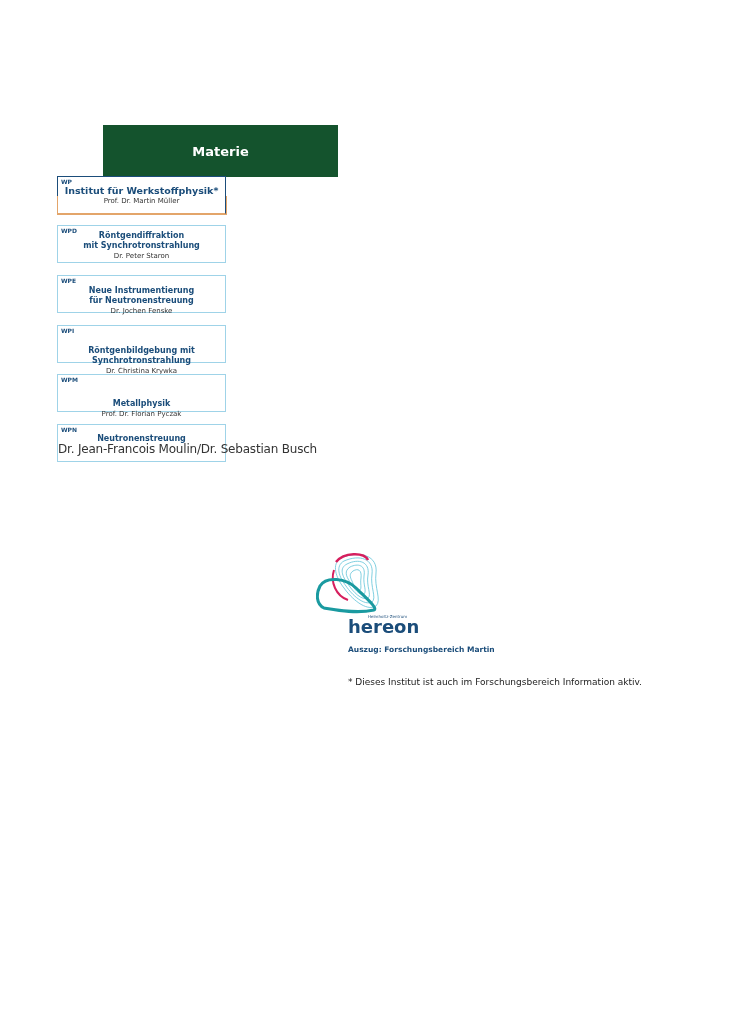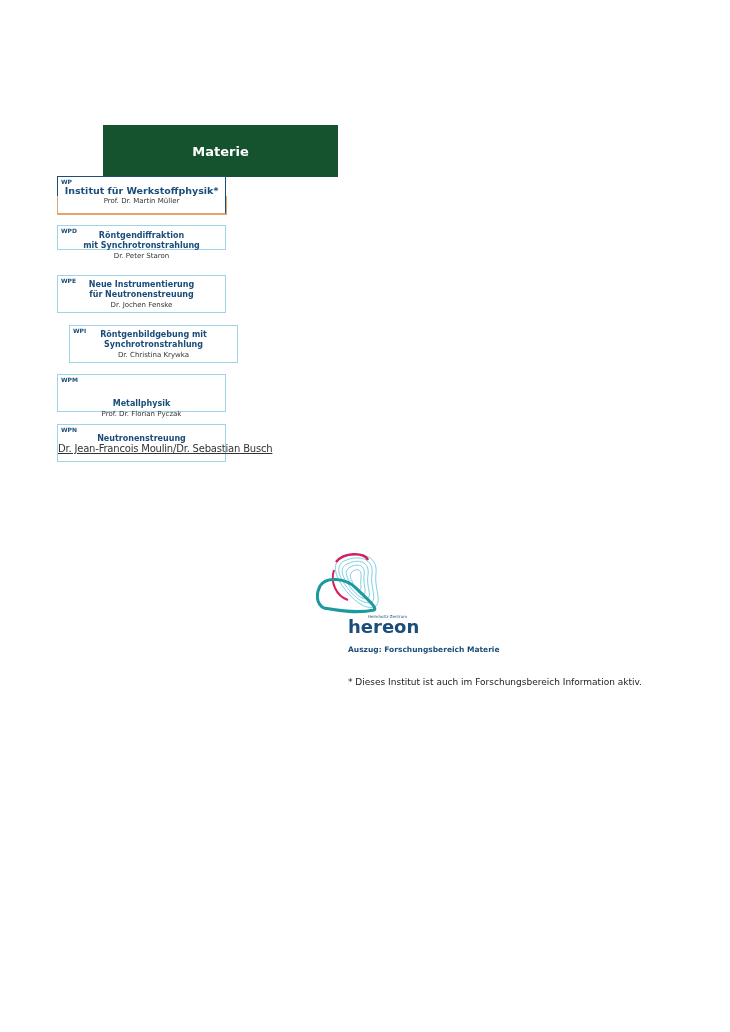--- a/index.html
+++ b/index.html
@@ -23,66 +23,66 @@
 <div class="header">
     <span>Materie</span>
   </div>
 
 <div class="box main" style="top:176px;height:38px;padding-top:9px;">
   <span class="code">WP</span>
   <div class="title">Institut für Werkstoffphysik*</div>
   <div class="person">Prof. Dr. Martin Müller</div>
 </div>
 
-<div class="box" style="top:225px;height:25px;padding-top:5px;">
+<div class="box" style="top:225px;height:38px;padding-top:5px;">
   <span class="code">WPD</span>
   <div class="title">Röntgendiffraktion</div>
   <div class="title">mit Synchrotronstrahlung</div>
   <div class="person">Dr. Peter Staron</div>
 </div>
 
-<div class="box" style="top:275px;height:38px;padding-top:4px;">
+<div class="box" style="top:275px;height:38px;padding-top:10px;">
   <span class="code">WPE</span>
   <div class="title">Neue Instrumentierung</div>
   <div class="title">für Neutronenstreuung</div>
   <div class="person">Dr. Jochen Fenske</div>
 </div>
 
-<div class="box" style="top:325px;height:38px;padding-top:4px;margin-left:12px;">
+<div class="box" style="top:325px;height:38px;padding-top:20px;">
   <span class="code">WPI</span>
   <div class="title">Röntgenbildgebung mit</div>
   <div class="title">Synchrotronstrahlung</div>
   <div class="person">Dr. Christina Krywka</div>
 </div>
 
 <div class="box" style="top:374px;height:38px;padding-top:24px;">
   <span class="code">WPM</span>
   <div class="title">Metallphysik</div>
   <div class="person">Prof. Dr. Florian Pyczak</div>
 </div>
 
 <div class="box" style="top:424px;height:38px;padding-top:9px;">
   <span class="code">WPN</span>
   <div class="title">Neutronenstreuung</div>
-  <div class="person" style="font-size:10px;white-space:nowrap;letter-spacing:-0.2px;text-decoration:underline;">Dr. Jean-Francois Moulin/Dr. Sebastian Busch</div>
+  <div class="person" style="font-size:12px;white-space:nowrap;letter-spacing:-0.2px;">Dr. Jean-Francois Moulin/Dr. Sebastian Busch</div>
 </div>
 
 <div class="logo">
   <svg width="105" height="90" viewBox="0 0 105 90">
     <g fill="none" stroke="#5fc3d8" stroke-width="0.8">
       <path d="M25 10 C45 2 62 8 60 25 C58 40 66 52 60 58 C50 64 35 50 28 40 C20 30 15 16 25 10 Z"></path>
       <path d="M28 13 C44 6 58 11 56 26 C54 39 61 50 56 54 C48 58 36 47 30 38 C23 29 19 18 28 13 Z"></path>
       <path d="M31 16 C43 10 54 14 52 27 C50 38 56 47 52 50 C46 53 37 44 32 36 C26 28 23 20 31 16 Z"></path>
       <path d="M34 19 C42 15 50 17 48 28 C47 37 51 43 48 46 C44 48 38 41 34 34 C30 28 28 23 34 19 Z"></path>
       <path d="M37 23 C42 20 46 22 45 30 C44 36 46 40 44 42 C41 43 38 38 36 33 C34 29 33 26 37 23 Z"></path>
     </g>
     <path d="M20 14 C28 4 48 4 52 12" fill="none" stroke="#d61f5e" stroke-width="2.5"></path>
     <path d="M18 22 C14 34 20 48 32 52" fill="none" stroke="#d61f5e" stroke-width="2"></path>
     <path d="M4 38 C10 28 30 30 40 40 C50 50 62 60 58 62 C40 66 20 62 8 60 C0 56 0 46 4 38 Z" fill="none" stroke="#1a9aa0" stroke-width="3"></path>
     <text x="52" y="70" font-family="DejaVu Sans, sans-serif" font-size="4" fill="#1b4d7a">Helmholtz-Zentrum</text>
     <text x="32" y="85" font-family="DejaVu Sans, sans-serif" font-size="18" font-weight="bold" fill="#1b4d7a">hereon</text>
   </svg>
 </div>
 
 <div class="info">
-  <div class="line">Auszug: Forschungsbereich Materie</div>
+  <div class="line">Auszug: Forschungsbereich Martin</div>
   <div class="note">* Dieses Institut ist auch im Forschungsbereich Information aktiv.</div>
 </div>
 
 </body></html>

